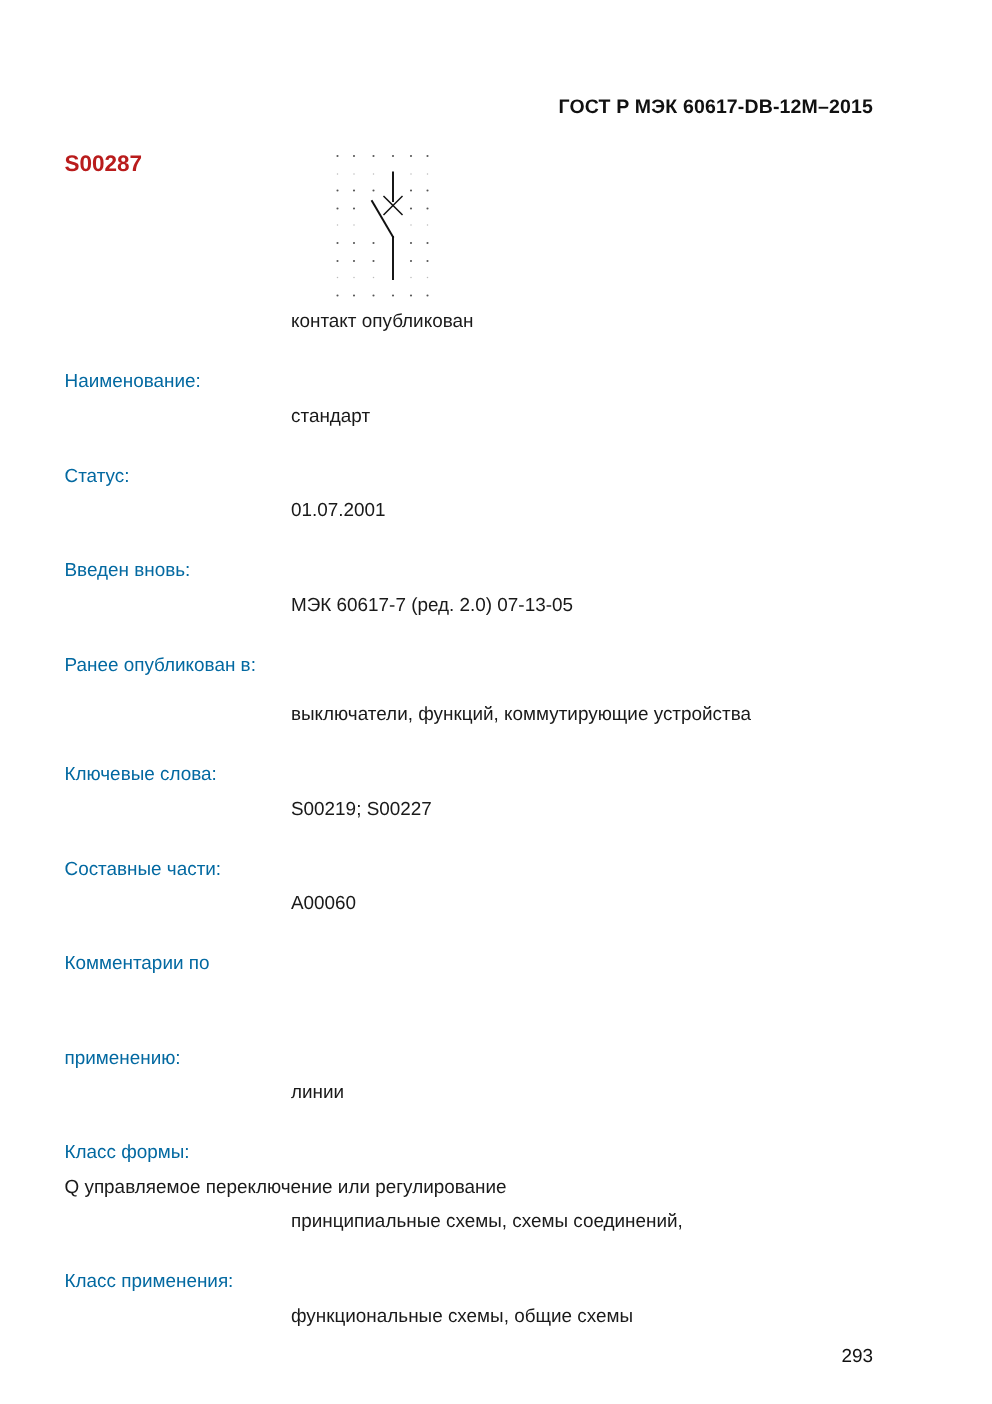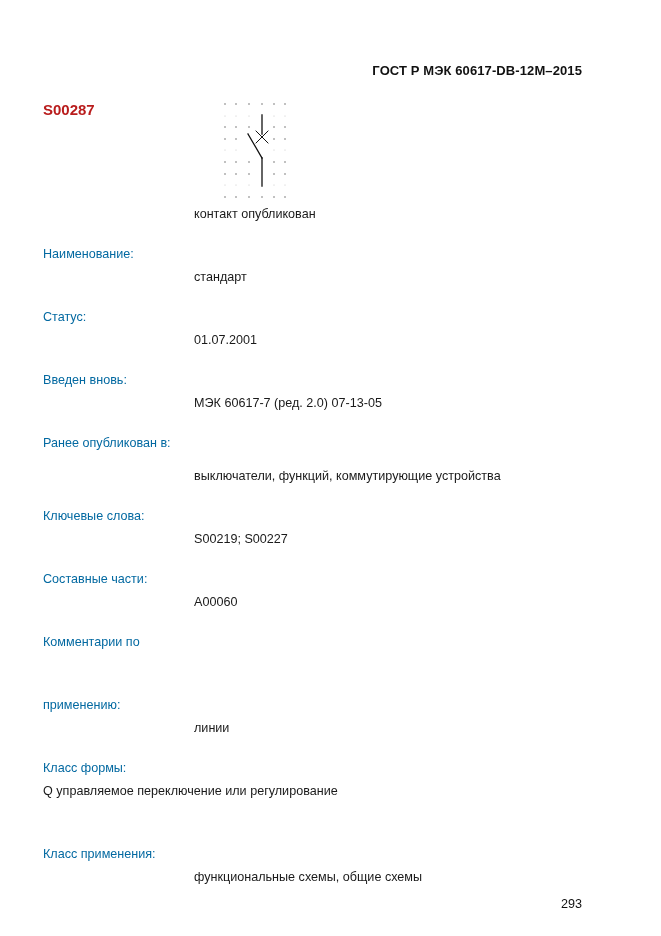--- a/index.html
+++ b/index.html
@@ -183,20 +183,21 @@
   </div>
   <div class="prop-row">
     <span class="prop-label">Класс формы:</span>
     <span class="prop-value">линии</span>
   </div>
   <div class="prop-row">
     <span class="prop-value">Q управляемое переключение или регулирование</span>
   </div>
   <div class="prop-row">
     <span class="prop-label">Класс применения:</span>
+    <span class="prop-value">принципиальные схемы, схемы соединений,</span>
   </div>
   <div class="prop-row">
     <span class="prop-label"></span>
     <span class="prop-value">функциональные схемы, общие схемы</span>
   </div>
 </div>
 
 <div class="page-number">293</div>
 
 </body></html>

